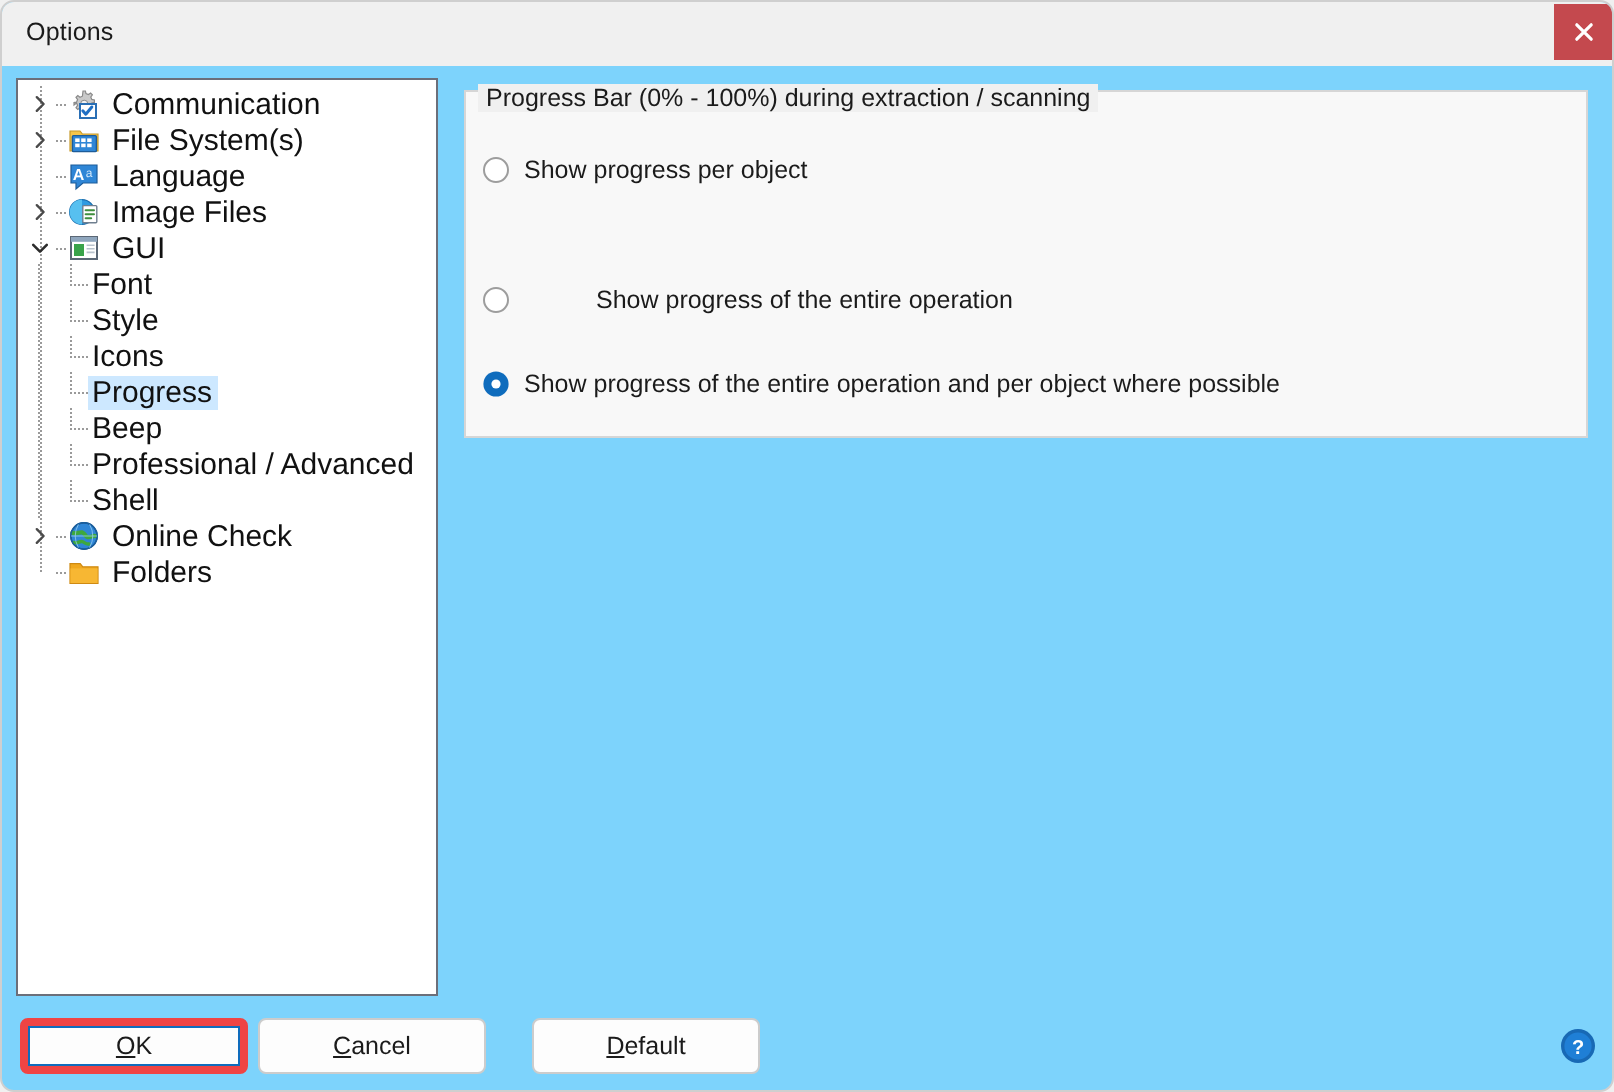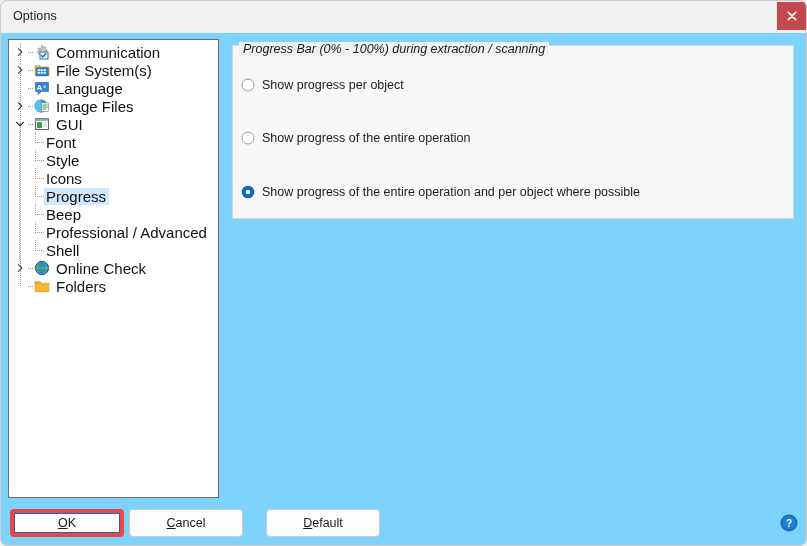--- a/index.html
+++ b/index.html
@@ -125,21 +125,20 @@
     width: 562px; height: 174px;
     background: #f8f8f8;
     border: 1px solid #d6d6d6;
   }
   #groupbox-title {
     position: absolute; left: 238px; top: 41px;
     background: #f0f0f0;
     padding: 0 4px;
     font-size: 12.5px; color: #1b1b1b;
     white-space: nowrap;
-    font-style: italic;
   }
   .radio-row {
     position: absolute;
     display: flex; 
     cursor: pointer;
     white-space: nowrap;
   }
   .radio-mark {
     width: 14px; height: 14px; flex: 0 0 14px;
     margin-right: 7px;
@@ -354,21 +353,21 @@
 
   <div class="radio-row" id="radio-0" style="left:240px; top:77px;">
     <span class="radio-mark">
       <svg width="14" height="14" viewBox="0 0 14 14">
           <circle cx="7" cy="7" r="6" fill="#ffffff" stroke="#9d9d9d" stroke-width="1"></circle>
         </svg>
     </span>
     <span class="radio-label">Show progress per object</span>
   </div>
 
-  <div class="radio-row" id="radio-1" style="left:240px; top:130px;">
+  <div class="radio-row" id="radio-1" style="left:240px; top:142px;gap:36px;">
     <span class="radio-mark">
       <svg width="14" height="14" viewBox="0 0 14 14">
           <circle cx="7" cy="7" r="6" fill="#ffffff" stroke="#9d9d9d" stroke-width="1"></circle>
         </svg>
     </span>
     <span class="radio-label">Show progress of the entire operation</span>
   </div>
 
   <div class="radio-row" id="radio-2" style="left:240px; top:184px;">
     <span class="radio-mark">

